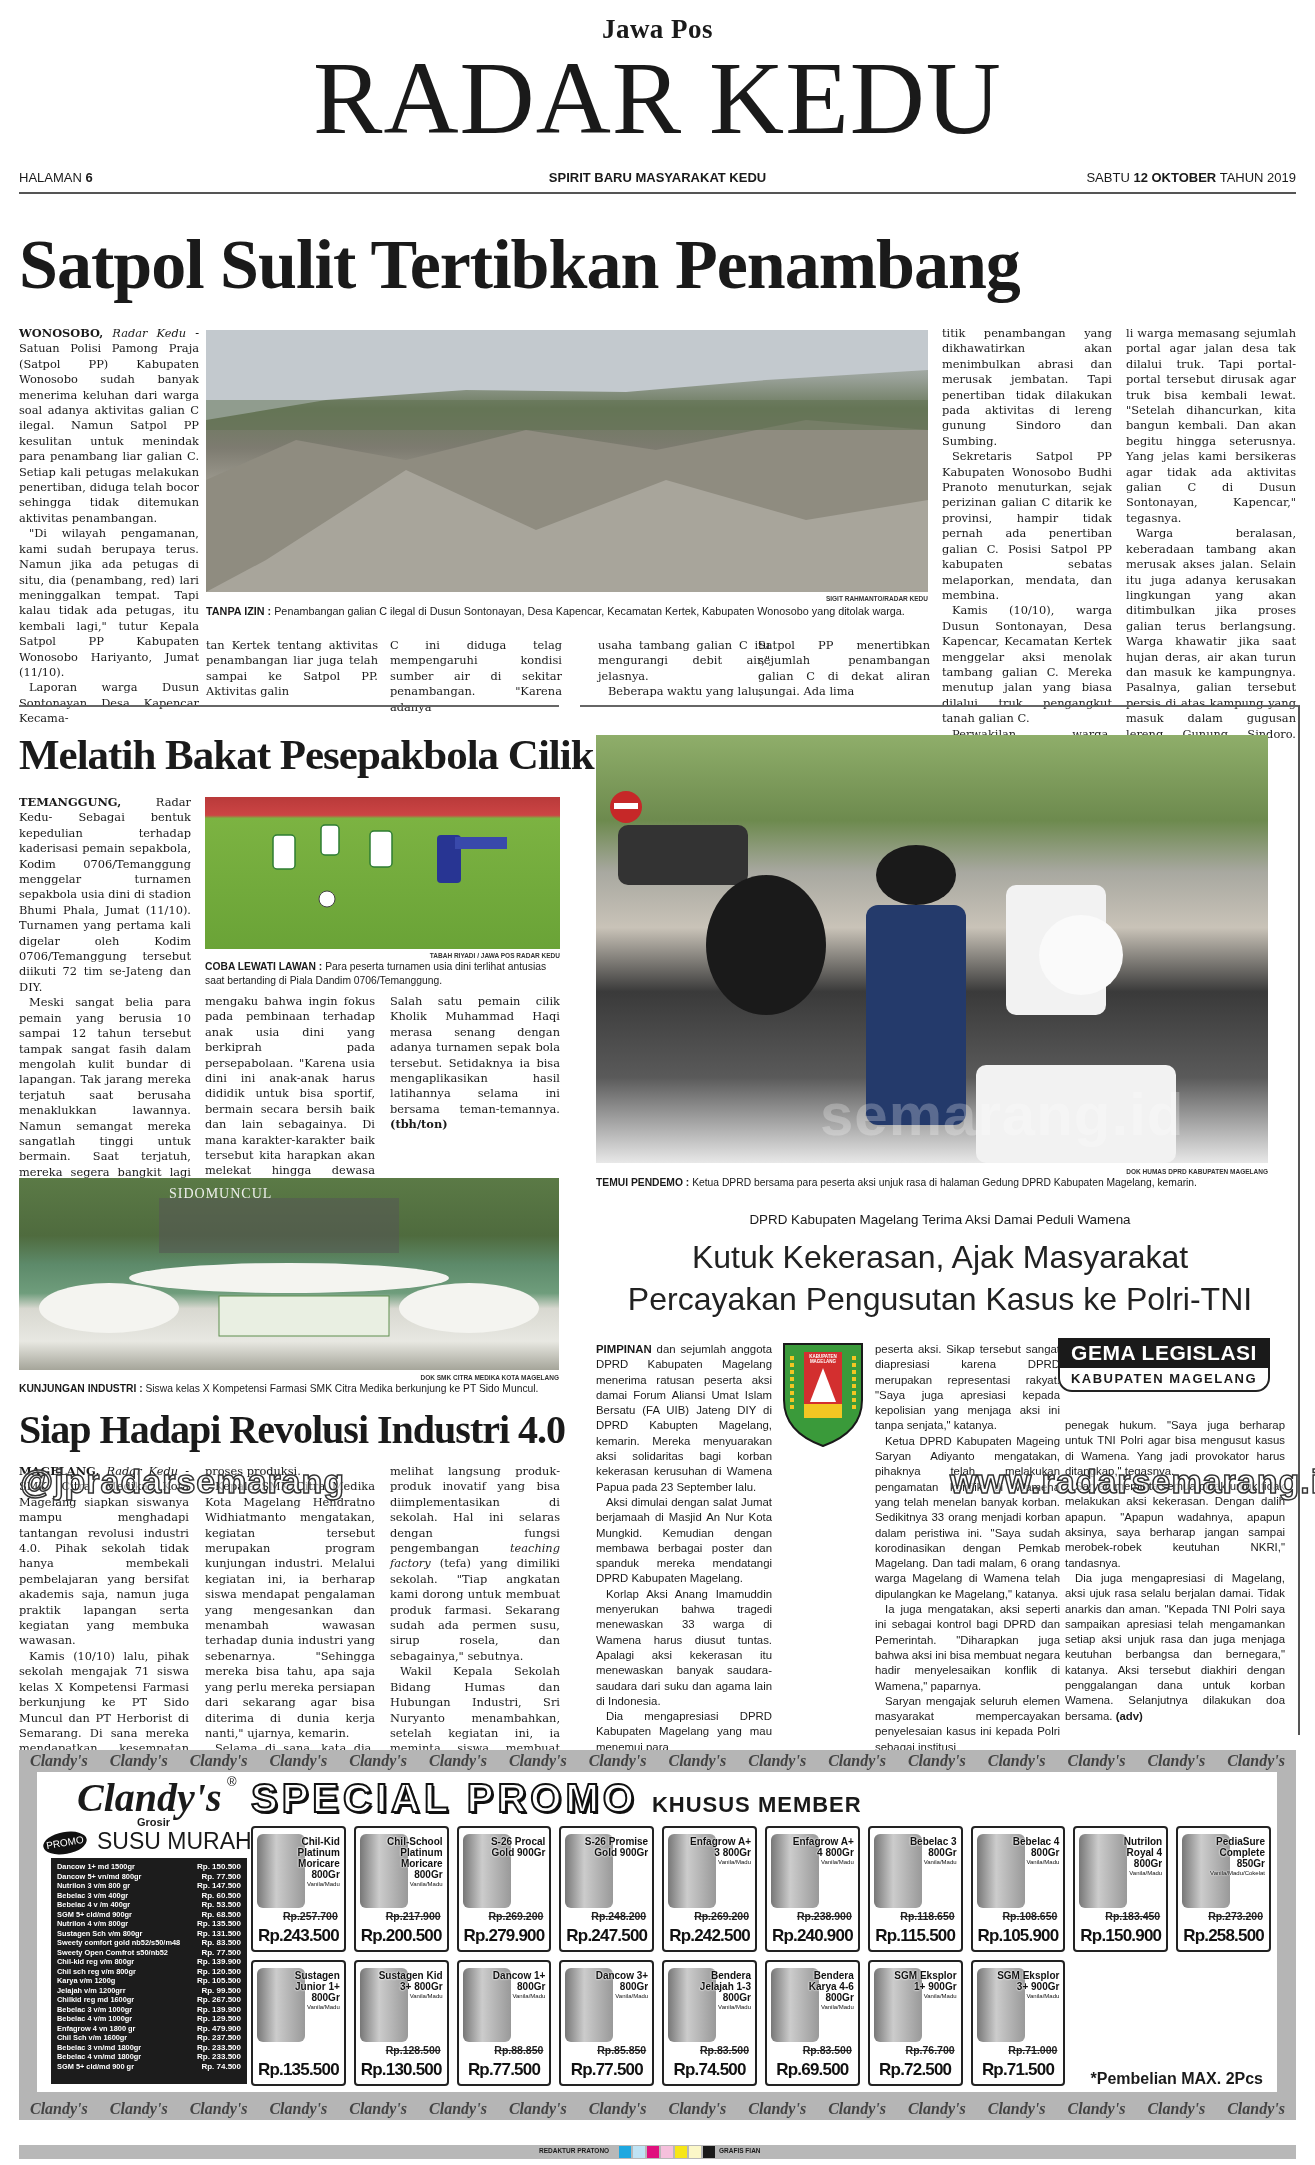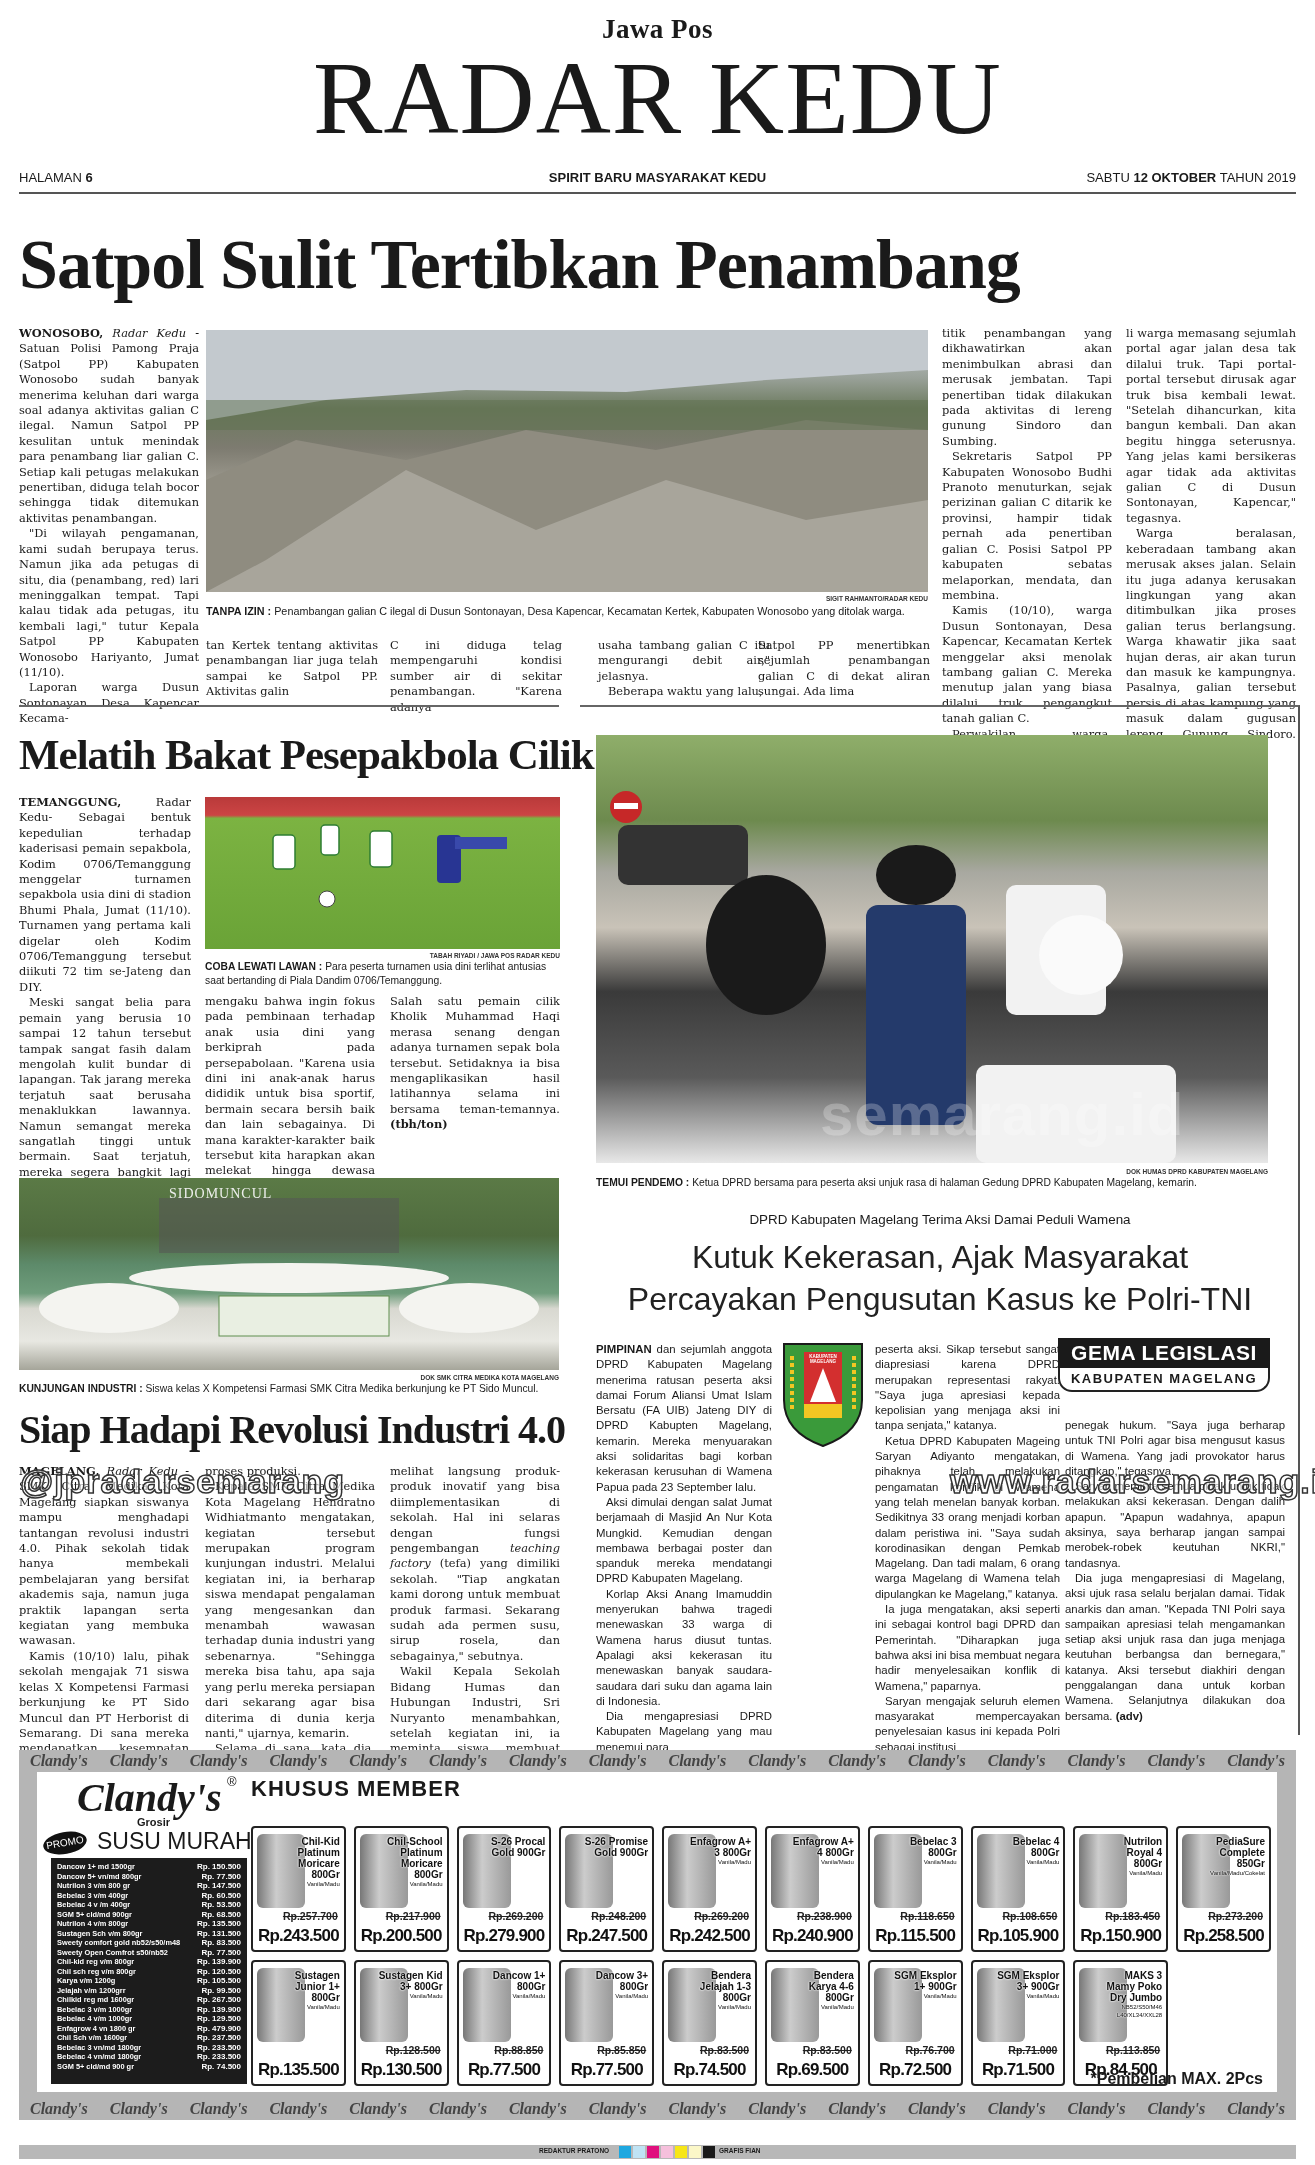--- a/index.html
+++ b/index.html
@@ -394,20 +394,21 @@
         <div class="pl-row">
           <span>Bebelac 4 vn/md 1800gr</span>
           <span>Rp. 233.500</span>
         </div>
         <div class="pl-row">
           <span>SGM 5+ cld/md 900 gr</span>
           <span>Rp.  74.500</span>
         </div>
       </div>
     <div id="special">
+      <span id="special-big">SPECIAL PROMO</span>
       <span id="special-small">KHUSUS MEMBER</span>
     </div>
     <div class="prod-grid" id="prod-grid">
         <div class="prod">
           <div class="can"></div>
           <div class="pname"><span>Chil-Kid Platinum Moricare 800Gr</span><span class="pvar">Vanila/Madu</span></div>
           <div class="old">Rp.257.700</div>
           <div class="new">Rp.243.500</div>
         </div>
         <div class="prod">
@@ -503,26 +504,20 @@
           <div class="can"></div>
           <div class="pname"><span>SGM Eksplor 1+ 900Gr</span><span class="pvar">Vanila/Madu</span></div>
           <div class="old">Rp.76.700</div>
           <div class="new">Rp.72.500</div>
         </div>
         <div class="prod">
           <div class="can"></div>
           <div class="pname"><span>SGM Eksplor 3+ 900Gr</span><span class="pvar">Vanila/Madu</span></div>
           <div class="old">Rp.71.000</div>
           <div class="new">Rp.71.500</div>
-        </div>
-        <div class="prod">
-          <div class="can"></div>
-          <div class="pname"><span>MAKS 3 Mamy Poko Dry Jumbo</span><span class="pvar">NB52/S50/M46 L40/XL34/XXL28</span></div>
-          <div class="old">Rp.113.850</div>
-          <div class="new">Rp.84.500</div>
         </div>
       </div>
     <div id="max-note">*Pembelian MAX. 2Pcs</div>
   </div>
 </div>
 
 <div class="abs" id="footer-bar">
   <span id="footer-left">REDAKTUR PRATONO</span>
   <span id="footer-right">GRAFIS FIAN</span>
   <div id="swatches">

